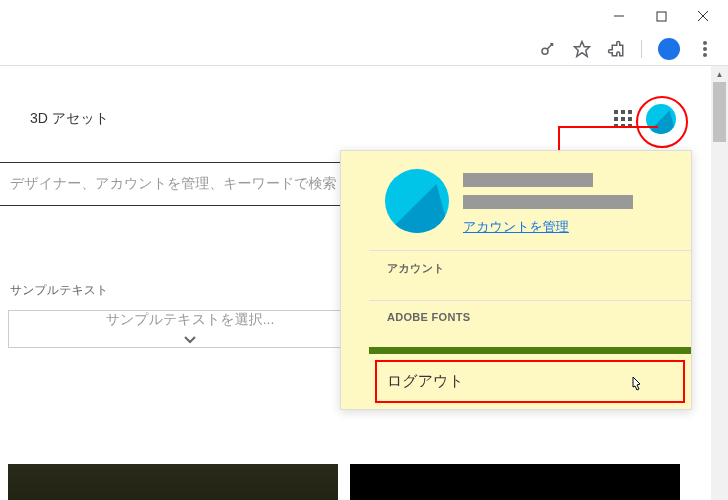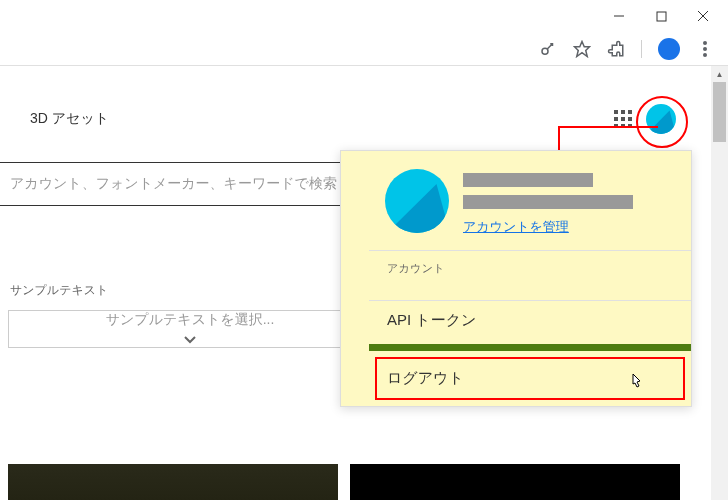--- a/index.html
+++ b/index.html
@@ -40,21 +40,21 @@
 .red-arrow::after { content: ''; position: absolute; bottom: -1px; left: -5px; width: 0; height: 0; border-left: 6px solid transparent; border-right: 6px solid transparent; border-top: 10px solid #ff0000; }
 .red-arrow::before { content: ''; position: absolute; top: 0; left: 0; width: 100px; height: 2px; background: #ff0000; }
 
 .dropdown { position: absolute; top: 84px; right: 18px; width: 352px; background: #fef9c3; box-shadow: 0 2px 10px rgba(0,0,0,0.15); border: 1px solid #ddd; padding-left: 28px; }
 .dd-header { display: flex; padding: 18px 16px 14px; gap: 14px; }
 .avatar-big { width: 64px; height: 64px; border-radius: 50%; background: #00c4e8; position: relative; overflow: hidden; flex-shrink: 0; }
 .avatar-big::after { content: ''; position: absolute; width: 0; height: 0; border-left: 34px solid transparent; border-right: 34px solid transparent; border-bottom: 58px solid #0099cc; transform: rotate(15deg); right: -14px; bottom: -8px; }
 .dd-userinfo { flex: 1; padding-top: 4px; }
 .blur-bar { height: 14px; background: #999; margin-bottom: 8px; }
 .manage-link { color: #1473e6; font-size: 13px; text-decoration: underline; }
-.dd-section { padding: 10px 18px 14px; }
+.dd-section { padding: 10px 18px 14px; font-weight: bold; }
 .dd-section.bt { border-top: 1px solid #e0e0e0; }
 .dd-label { font-size: 11px; color: #666; letter-spacing: 0.3px; margin-bottom: 10px; }
 .dd-item { font-size: 15px; color: #333; }
 .dd-logout { border-top: 7px solid #4d7c0f; padding: 18px; font-size: 15px; color: #333; position: relative; }
 .red-box { position: absolute; top: 6px; left: 6px; right: 6px; bottom: 6px; border: 2px solid #ff0000; pointer-events: none; }
 .cursor { position: absolute; right: 48px; bottom: 10px; font-size: 16px; }
 
 .scrollbar { position: absolute; top: 66px; right: 0; width: 17px; bottom: 0; background: #f1f1f1; }
 .scroll-thumb { position: absolute; top: 16px; left: 2px; right: 2px; height: 60px; background: #c1c1c1; }
 .scroll-arrow { width: 17px; height: 16px; display: flex; align-items: center; justify-content: center; color: #666; font-size: 8px; }
@@ -108,21 +108,21 @@
         <circle cx="2" cy="8" r="2"></circle>
         <circle cx="2" cy="14" r="2"></circle>
       </svg>
   </span>
 </div>
 
 <div class="content">
 
   <div class="nav-tab">3D アセット</div>
 
-  <div class="search-bar">アカウント、フォントメーカー、キーワードで検索</div>
+  <div class="search-bar">デザイナー、アカウントを管理、キーワードで検索</div>
 
   <div class="sample-label">サンプルテキスト</div>
   <div class="sample-label2">テキ</div>
   <div class="sample-select">
     <span>サンプルテキストを選択...</span>
     <span class="chev">
       <svg width="12" height="8" viewBox="0 0 12 8" fill="none" stroke="#666" stroke-width="2">
           <polyline points="1,1 6,6 11,1"></polyline>
         </svg>
     </span>
@@ -156,21 +156,21 @@
       <div class="dd-userinfo">
         <div class="blur-bar" style="width:130px"></div>
         <div class="blur-bar" style="width:170px"></div>
         <a class="manage-link">アカウントを管理</a>
       </div>
     </div>
     <div class="dd-section bt">
       <div class="dd-label">アカウント</div>
     </div>
     <div class="dd-section bt">
-      <div class="dd-item">API トークン</div>
+      <div class="dd-label">ADOBE FONTS</div>
     </div>
     <div class="dd-logout">
       <span>ログアウト</span>
       <div class="red-box"></div>
       <span class="cursor">
         <svg width="16" height="20" viewBox="0 0 16 20" fill="#fff" stroke="#000" stroke-width="1">
             <path d="M6 2v10l2-1 2 4 2-1-2-4 3-1z"></path>
           </svg>
       </span>
     </div>

